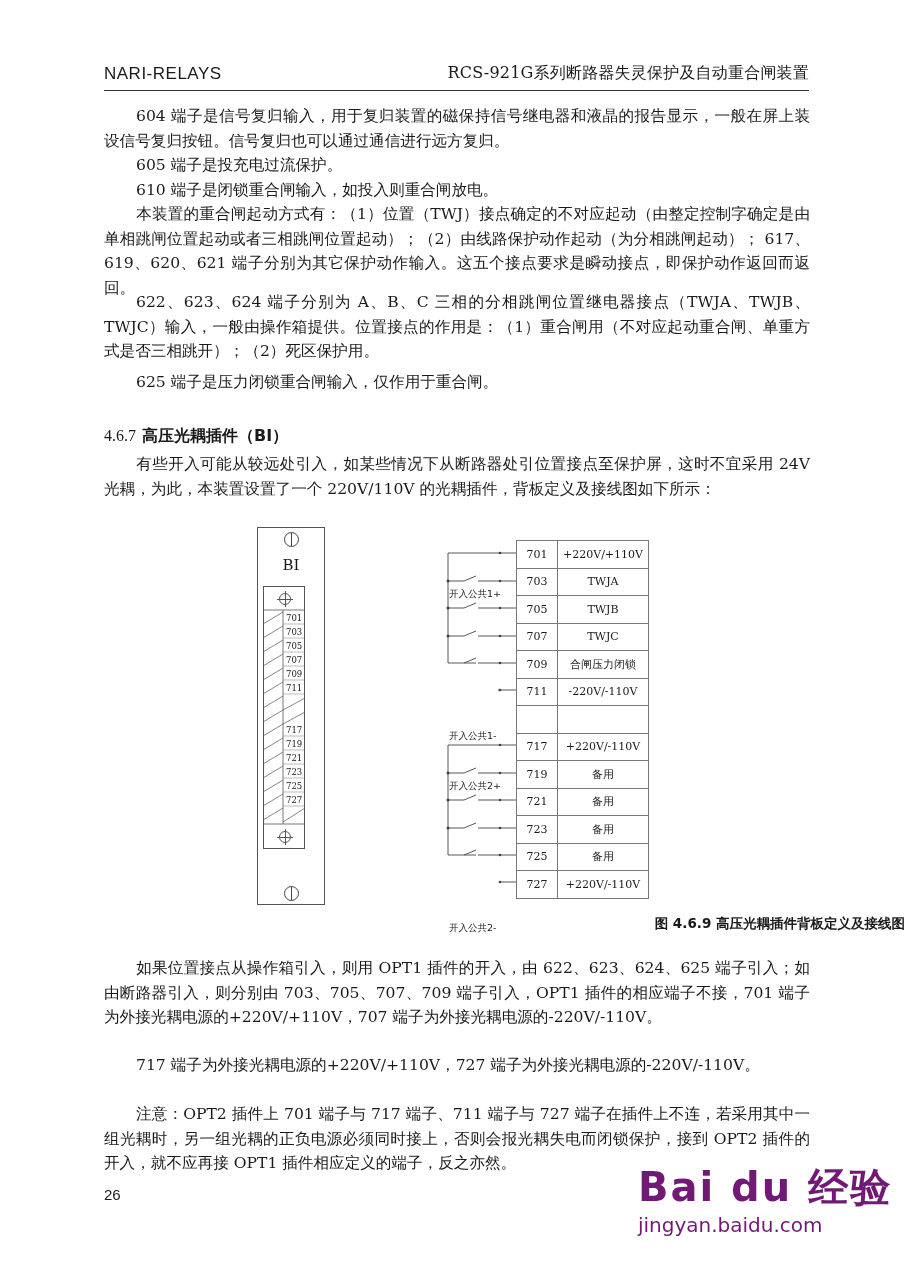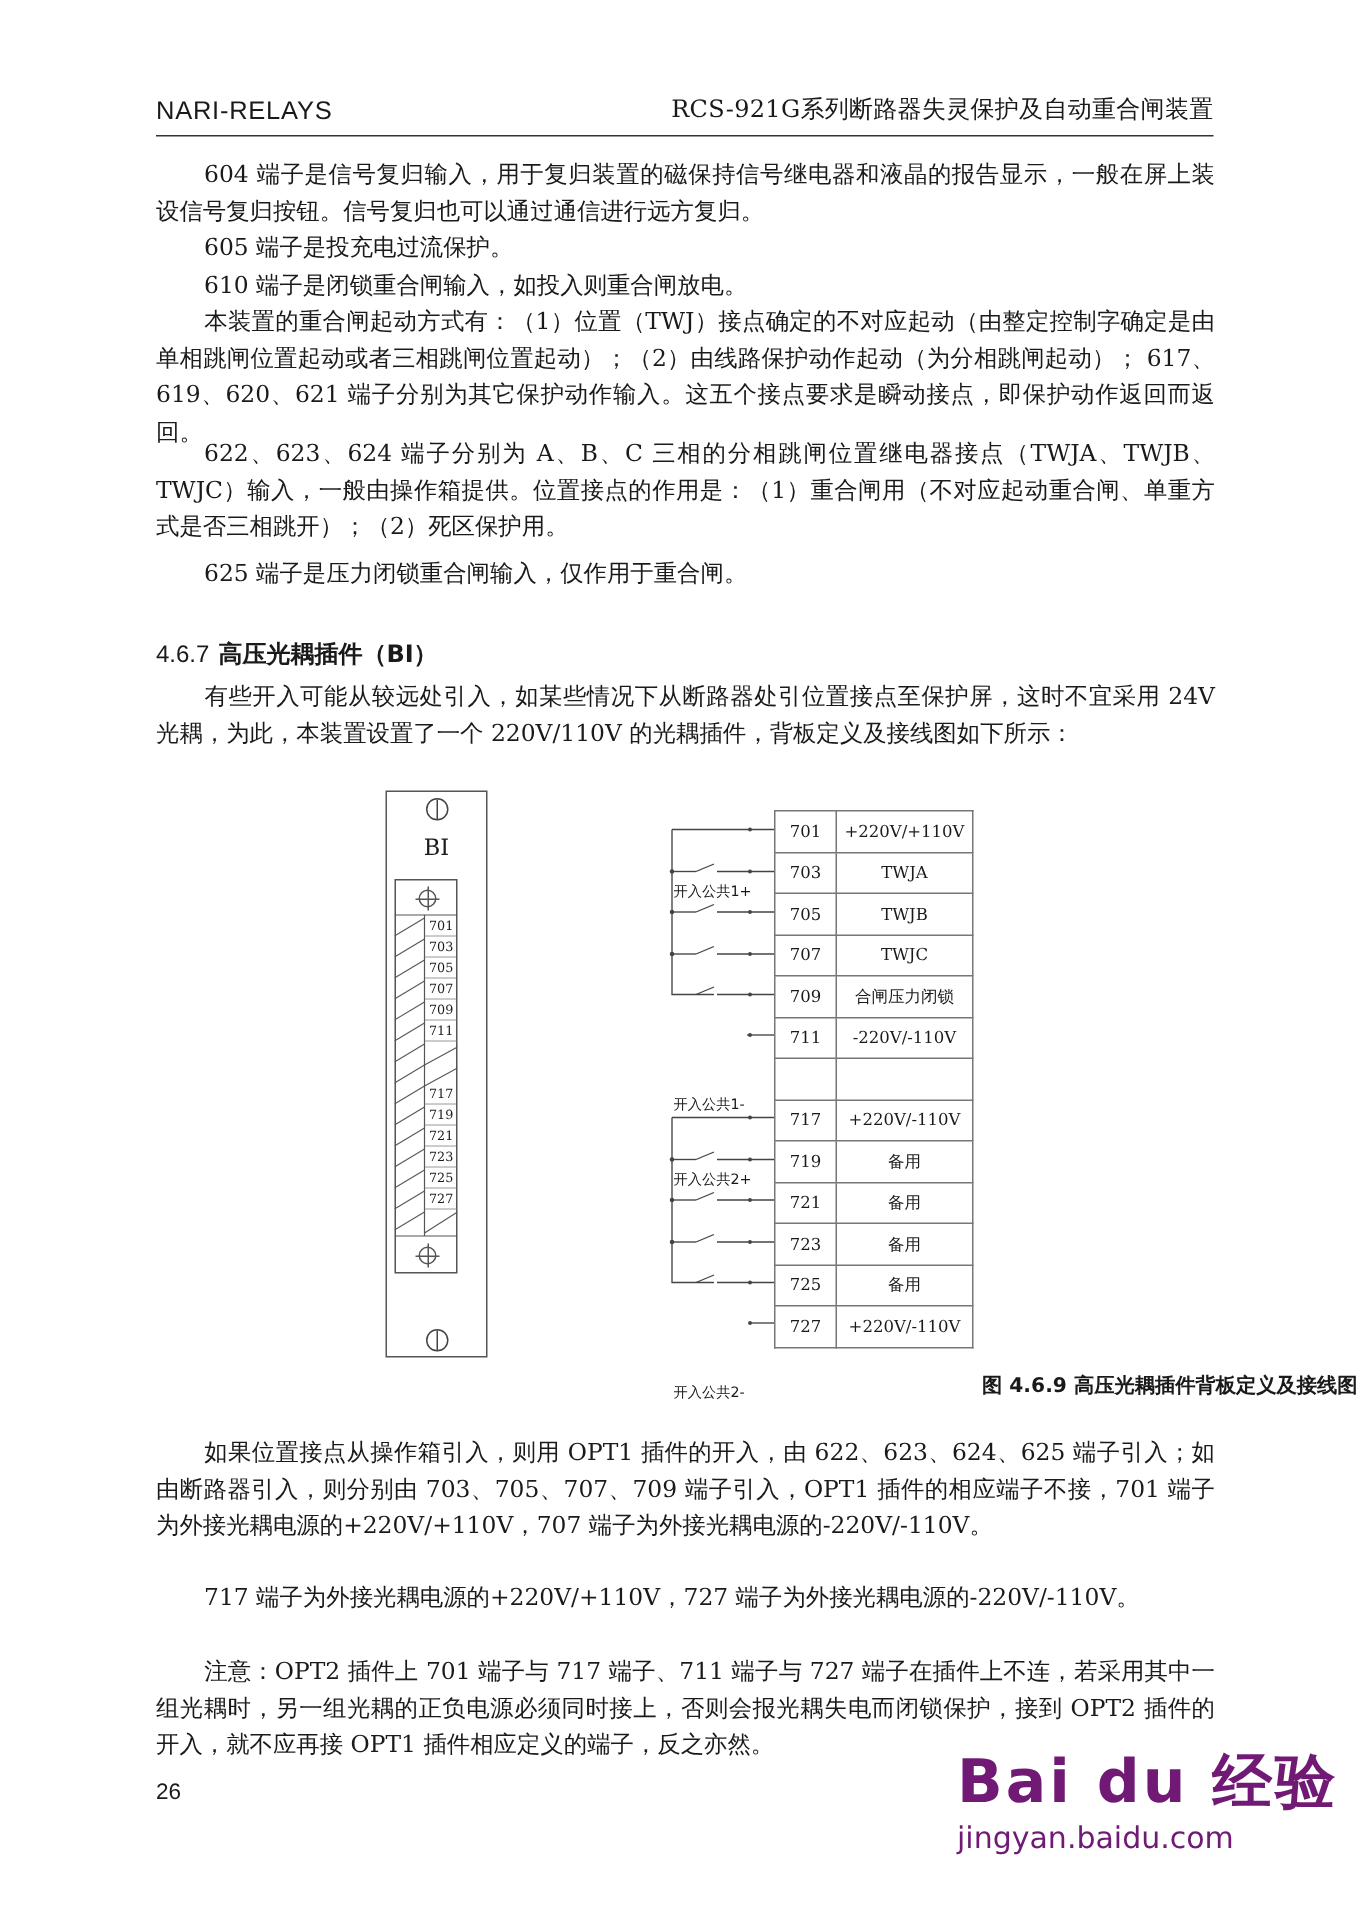--- a/index.html
+++ b/index.html
@@ -4,21 +4,21 @@
 <style>
   html,body{margin:0;padding:0;background:#ffffff;}
   body{width:905px;height:1280px;position:relative;overflow:hidden;color:#1a1a1a;
        font-family:"DejaVu Serif","Liberation Serif",serif;}
   .hdr-left{position:absolute;left:104px;top:64px;font-family:"Liberation Sans","DejaVu Sans",sans-serif;font-size:17px;letter-spacing:0.5px;}
   .hdr-right{position:absolute;right:96px;top:63px;font-size:16px;letter-spacing:0.2px;}
   .hdr-rule{position:absolute;left:104px;right:96px;top:90px;border-top:1.5px solid #333;}
   .p{position:absolute;left:104px;width:706px;font-size:15.6px;line-height:24.5px;text-align:justify;}
   .p .ind{display:inline-block;width:32px;}
   .sec{position:absolute;left:104px;top:426px;font-size:16px;font-weight:bold;font-family:"DejaVu Sans","Liberation Sans",sans-serif;}
-  .sec .num{font-family:Liberation Sans, sans-serif;font-weight:normal;margin-right:6px;}
+  .sec .num{font-family:Liberation Serif, serif;font-weight:normal;margin-right:6px;}
   .caption{position:absolute;left:0;width:905px;top:915px;text-align:right;font-size:13.5px;font-weight:bold;font-family:"DejaVu Sans","Liberation Sans",sans-serif;}
   .pageno{position:absolute;left:104px;top:1186px;font-family:"Liberation Sans","DejaVu Sans",sans-serif;font-size:15px;}
   
   .panel{position:absolute;left:257px;top:527px;width:68px;height:378px;border:1.2px solid #555;box-sizing:border-box;}
   .screw{position:absolute;width:13px;height:13px;border:1.2px solid #444;border-radius:50%;left:26px;}
   .screw:after{content:"";position:absolute;left:5.5px;top:0;width:1.2px;height:13px;background:#444;}
   .bi{position:absolute;left:0;width:100%;top:28px;text-align:center;font-size:15px;}
   .block{position:absolute;left:5px;top:58px;width:42px;height:263px;border:1px solid #555;box-sizing:border-box;}
   .cross{position:absolute;width:10px;height:10px;border:1px solid #555;border-radius:50%;left:15px;}
   .cross:before{content:"";position:absolute;left:-3px;top:4.5px;width:16px;height:1px;background:#555;}

